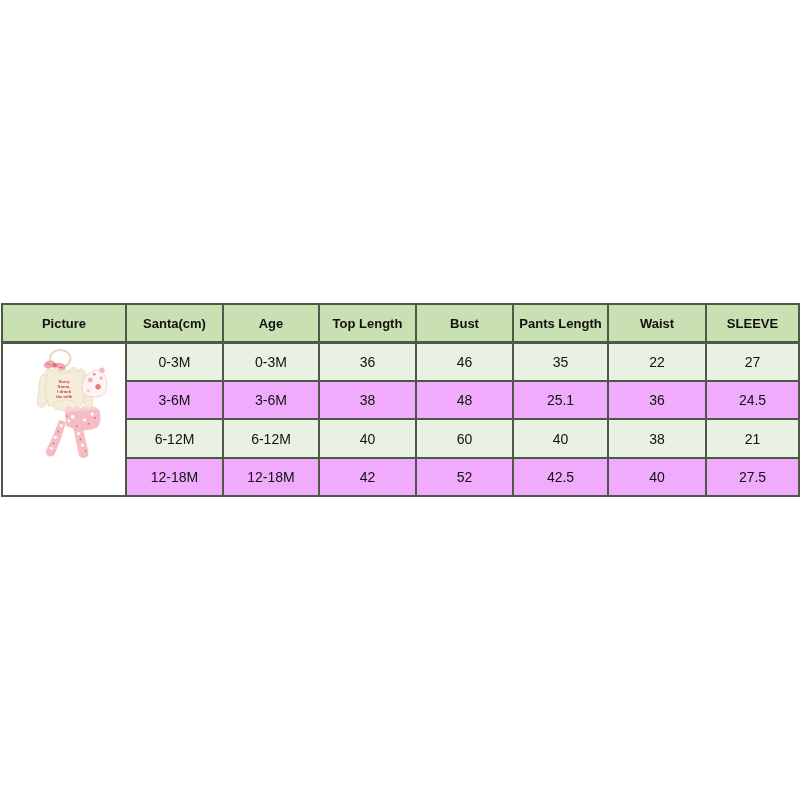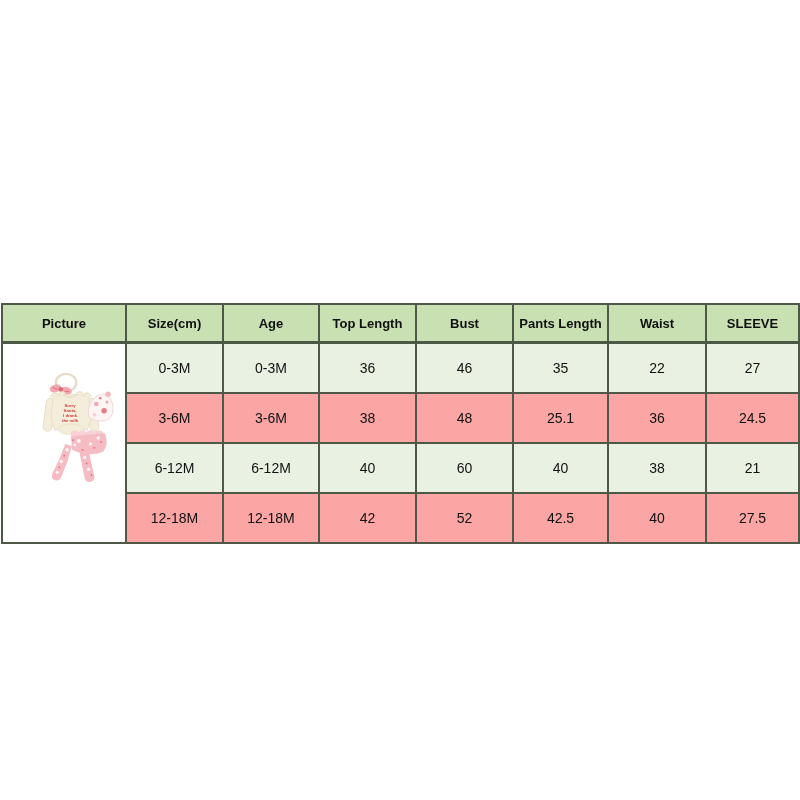--- a/index.html
+++ b/index.html
@@ -14,24 +14,24 @@
   }
   table.size-chart th {
     height:36px; background:#c9e0b2;
     border:2px solid #4d5846; border-bottom:3px solid #4d5846;
     font-size:13px; font-weight:bold; text-align:center; vertical-align:middle;
     padding:0;
   }
   table.size-chart td {
     height:36px; border:2px solid #4d5846;
     font-size:14px; font-weight:normal; text-align:center; vertical-align:middle;
-    padding:6px;
+    padding:0;
   }
   tr.r-light td { background:#e9f2e2; }
-  tr.r-green td { background:#fca5a5; }
+  tr.r-green td { background:#f0abfc; }
   td.pic-cell {
     background:#ffffff !important;
     border-left:2px solid #ededed;
     border-bottom:2px solid #ededed;
     border-right:2px solid #4d5846;
     vertical-align:top; text-align:center; padding:2px 0 0 0;
   }
   .pic-wrap { width:124px; height:148px; display:inline-block; }
 </style>
 </head>
@@ -46,21 +46,21 @@
         <col style="width:96px">
       <col style="width:97px">
         <col style="width:97px">
         <col style="width:95px">
       <col style="width:98px">
         <col style="width:93px">
     </colgroup>
     <thead>
       <tr>
         <th>Picture</th>
-        <th>Size(cm)</th>
+        <th>Santa(cm)</th>
         <th>Age</th>
         <th>Top Length</th>
         <th>Bust</th>
         <th>Pants Length</th>
         <th>Waist</th>
         <th>SLEEVE</th>
       </tr>
     </thead>
     <tbody>
       <tr class="r-light">

